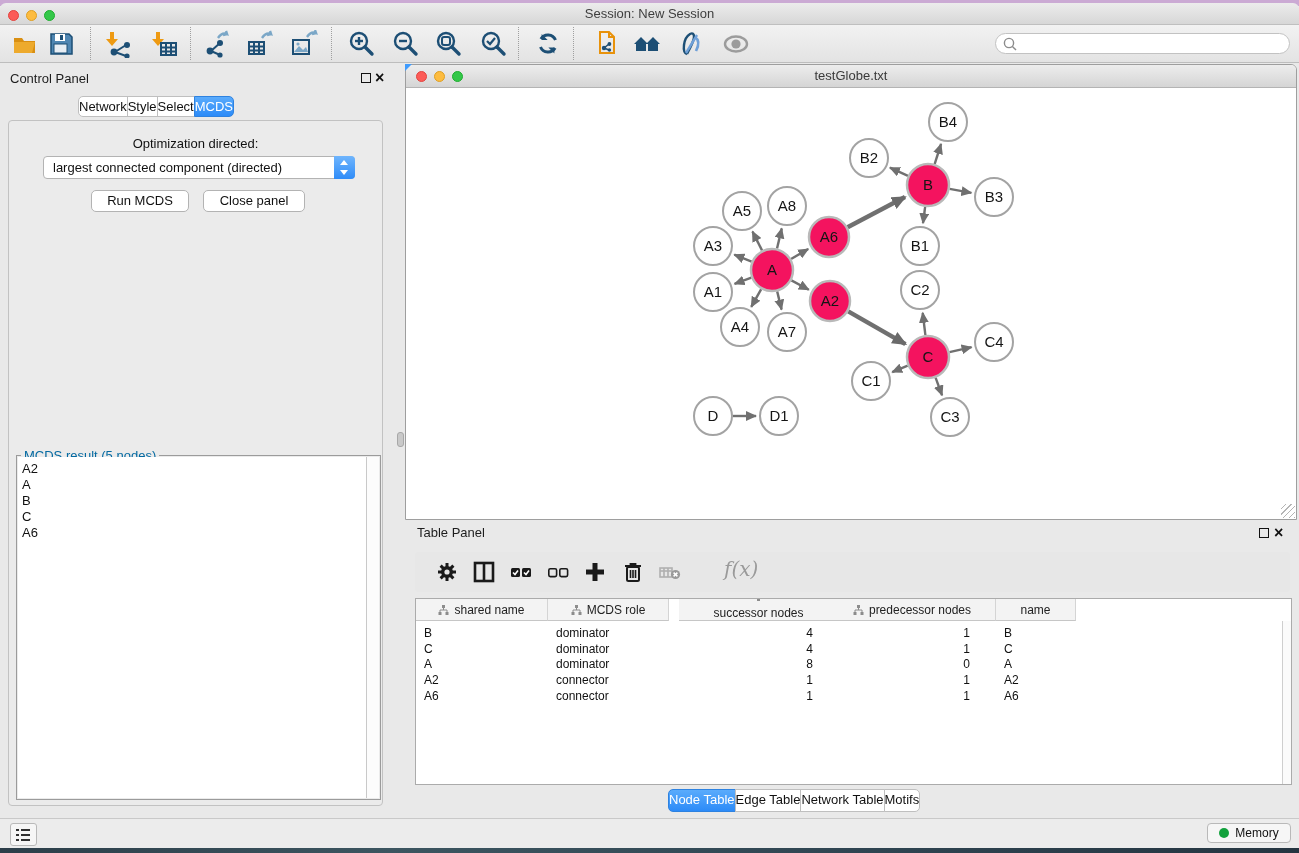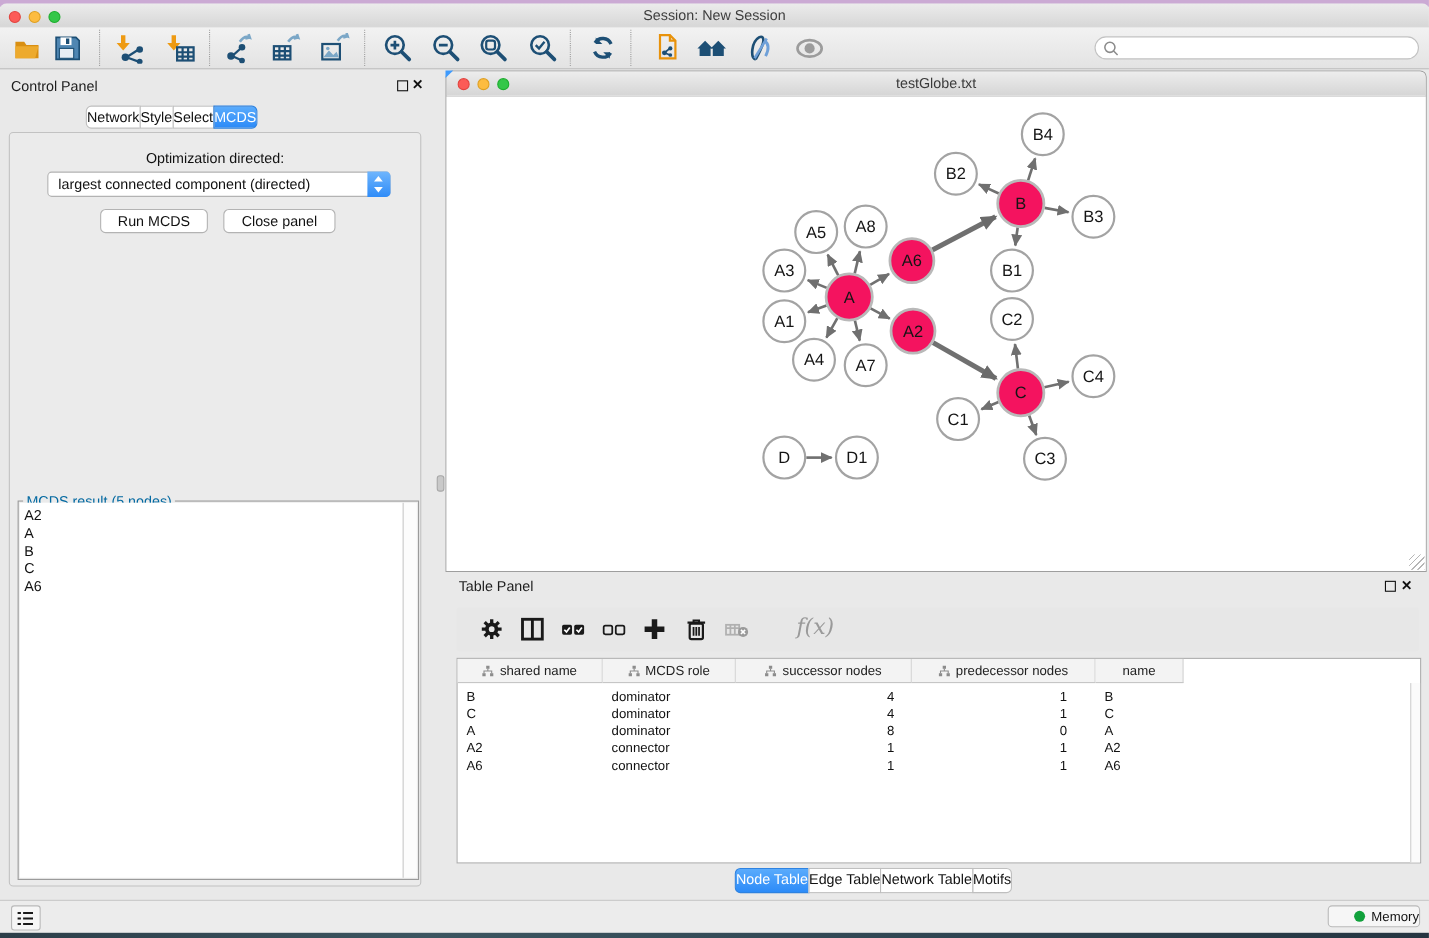--- a/index.html
+++ b/index.html
@@ -91,21 +91,21 @@
   #table-scroll { position:absolute; right:0; top:22px; width:9px; bottom:0;
     background:#fbfbfb; border-left:1px solid #cfcfcf; }
   #tp-tabs { left:668px; top:789px; display:flex; height:23px; }
   
   #status-bar { left:0; top:818px; width:1299px; height:30px; background:#ececec;
     border-top:1px solid #c9c9c9; }
   #status-list-btn { position:absolute; left:10px; top:4px; width:27px; height:23px;
     background:#f6f6f6; border:1px solid #b9b9b9; border-radius:3px; }
   #memory-btn { position:absolute; right:8px; top:4px; width:84px; height:20px;
     background:#f6f6f6; border:1px solid #b9b9b9; border-radius:4px;
-    display:flex; align-items:center; justify-content:flex-end; gap:6px; }
+    display:flex; align-items:center; justify-content:center; gap:6px; }
   #memory-dot { width:10px; height:10px; border-radius:50%; background:#11a13c; }
   #memory-label { font-size:12px; color:#111; }
   #wallpaper-bottom { left:0; top:848px; width:1299px; height:5px;
     background:linear-gradient(90deg,#2c3e49,#3c5560 30%,#2e4350 70%,#253541); }
 </style>
 </head>
 <body>
 
 <div id="wallpaper-top" class="abs"></div>
 <div id="titlebar" class="abs">
@@ -514,21 +514,21 @@
       </div>
       <div class="th-cell" style="left: 132px; width: 121px;">
         <svg width="11" height="10">
           <rect x="4" y="0" width="3" height="3" fill="#8c8c8c"></rect>
           <path d="M5.5 3 v2 M2 7 v-2 h7 v2" fill="none" stroke="#8c8c8c" stroke-width="1"></path>
           <rect x="0.5" y="7" width="3" height="3" fill="#8c8c8c"></rect>
           <rect x="7.5" y="7" width="3" height="3" fill="#8c8c8c"></rect>
         </svg>
         <span>MCDS role</span>
       </div>
-      <div class="th-cell" style="left: 253px; width: 160px;">
+      <div class="th-cell" style="left: 263px; width: 160px; flex-direction: column;">
         <svg width="11" height="10">
           <rect x="4" y="0" width="3" height="3" fill="#8c8c8c"></rect>
           <path d="M5.5 3 v2 M2 7 v-2 h7 v2" fill="none" stroke="#8c8c8c" stroke-width="1"></path>
           <rect x="0.5" y="7" width="3" height="3" fill="#8c8c8c"></rect>
           <rect x="7.5" y="7" width="3" height="3" fill="#8c8c8c"></rect>
         </svg>
         <span>successor nodes</span>
       </div>
       <div class="th-cell" style="left: 413px; width: 167px;">
         <svg width="11" height="10">

